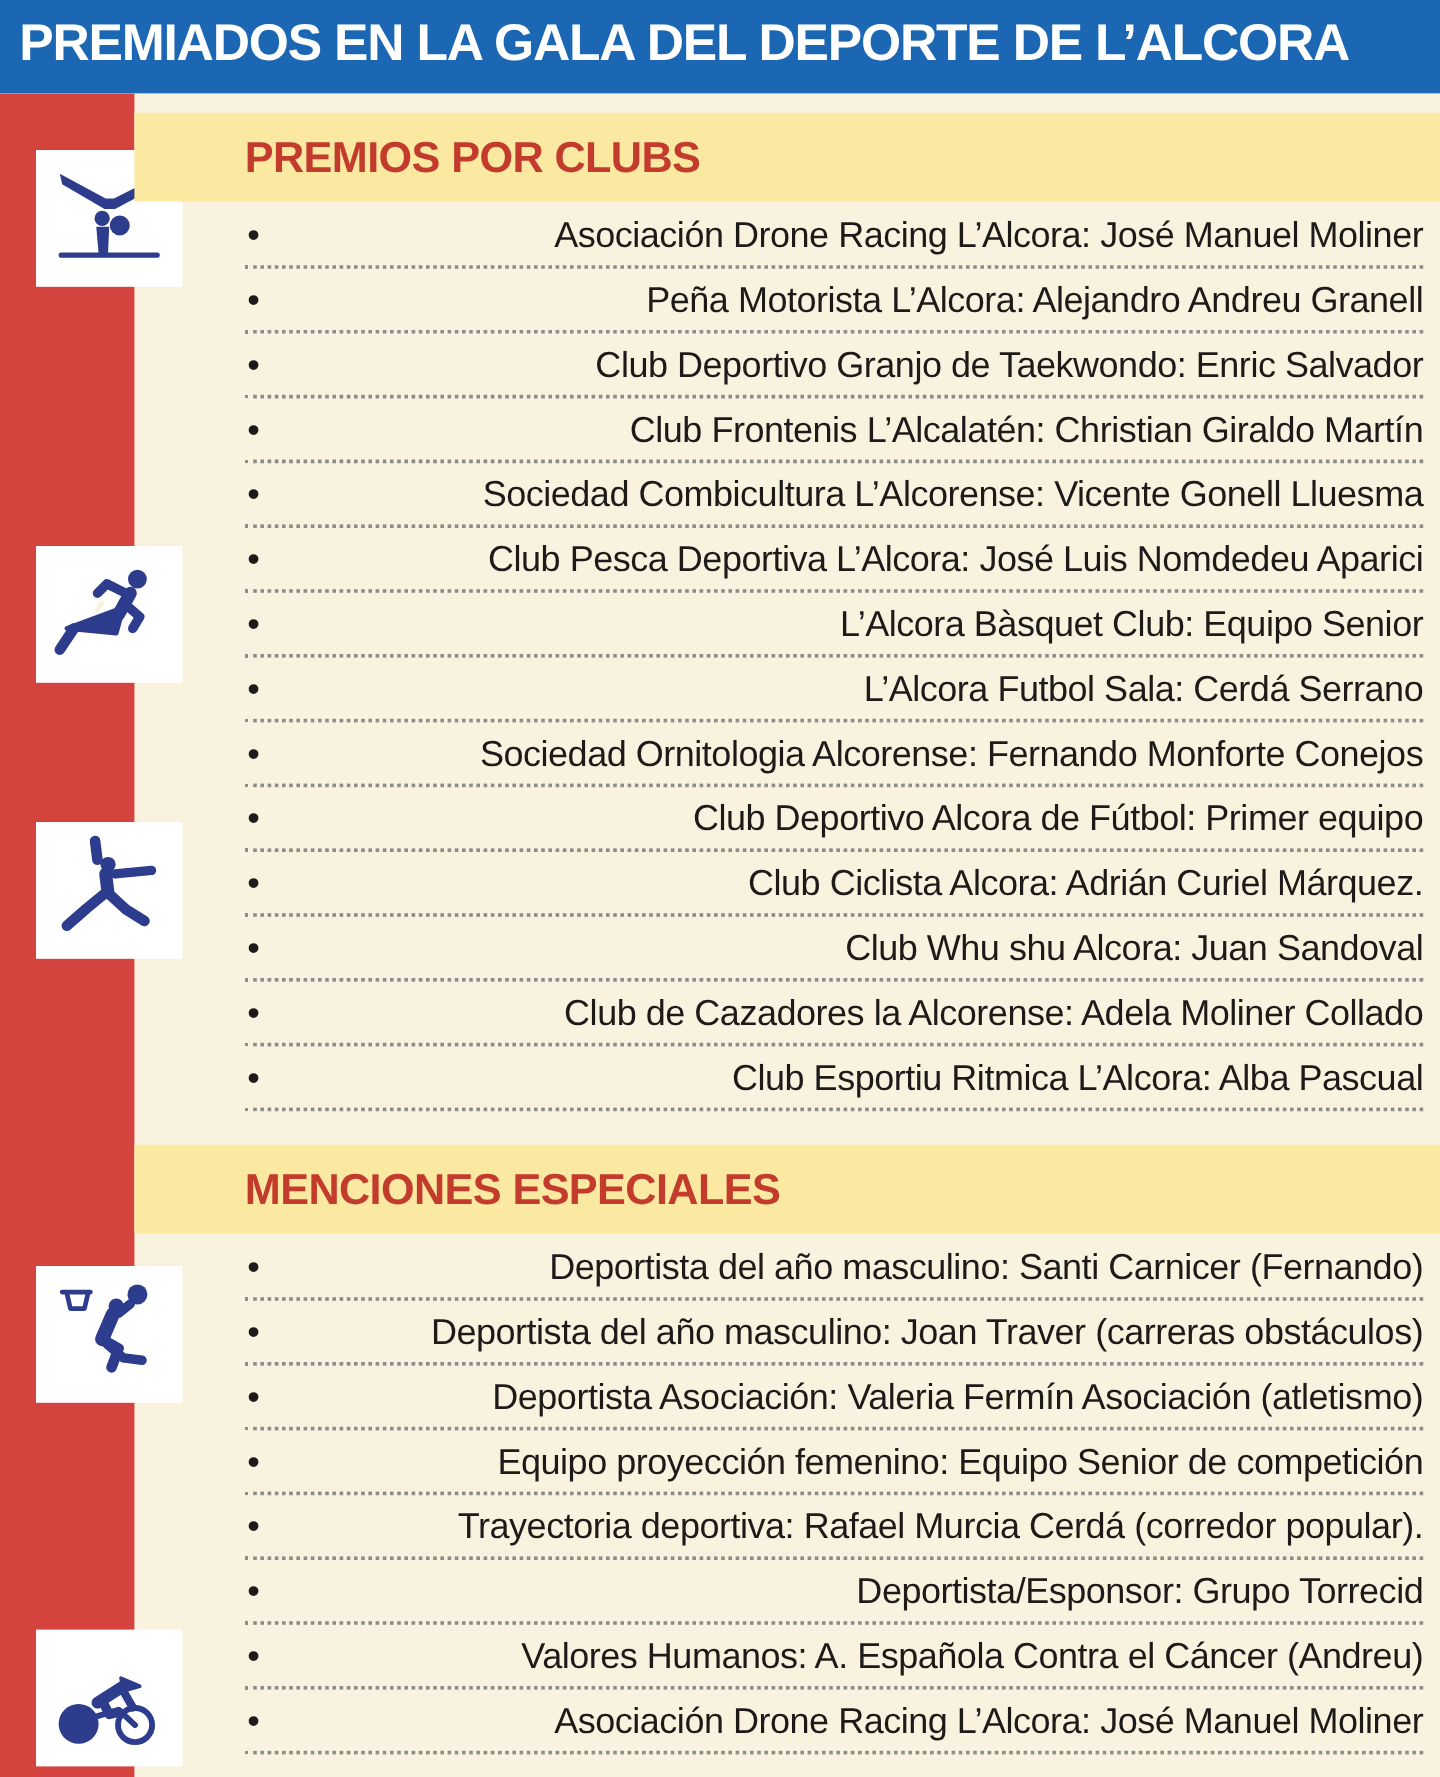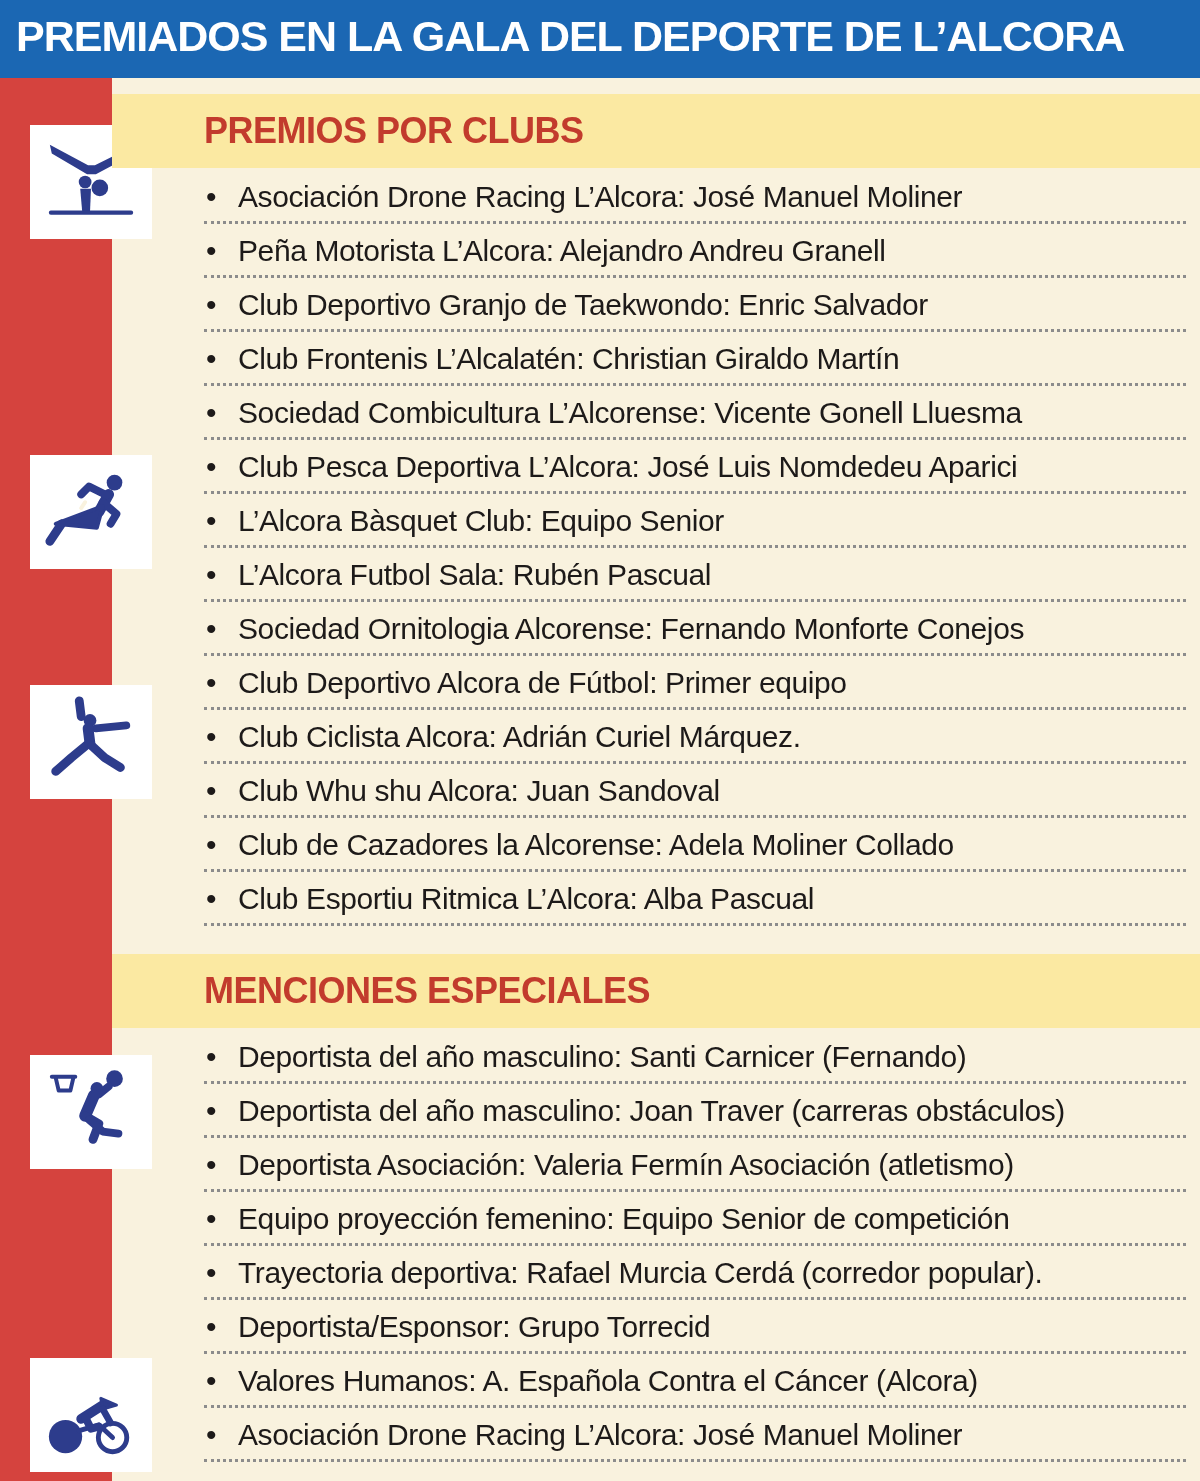--- a/index.html
+++ b/index.html
@@ -25,21 +25,21 @@
   .body-area{
     position:absolute;left:0;top:78px;width:1200px;height:1403px;
     background:#f9f2de;
   }
   .red-stripe{
     position:absolute;left:0;top:78px;width:112px;height:1403px;
     background:#d5433e;
   }
   .content{
     position:absolute;left:112px;top:78px;width:1088px;height:1403px;
-    box-sizing:border-box;padding-top:16px;
+    box-sizing:border-box;padding-top:16px;text-align:right;
   }
   .band{
     background:#fbe9a2;height:74px;width:100%;
     display:flex;align-items:center;
     box-sizing:border-box;padding-left:92px;
   }
   .band h2{
     margin:0;color:#c23b2d;font-size:36px;font-weight:bold;letter-spacing:-0.5px;
   }
   .award-list{
@@ -138,40 +138,40 @@
         <h2>PREMIOS POR CLUBS</h2>
       </div>
       <div class="award-list">
           <div class="item"><span class="bullet">•</span><span class="club">Asociación Drone Racing L’Alcora: </span><span class="winner">José Manuel Moliner</span></div>
           <div class="item"><span class="bullet">•</span><span class="club">Peña Motorista L’Alcora: </span><span class="winner">Alejandro Andreu Granell</span></div>
           <div class="item"><span class="bullet">•</span><span class="club">Club Deportivo Granjo de Taekwondo: </span><span class="winner">Enric Salvador</span></div>
           <div class="item"><span class="bullet">•</span><span class="club">Club Frontenis L’Alcalatén: </span><span class="winner">Christian Giraldo Martín</span></div>
           <div class="item"><span class="bullet">•</span><span class="club">Sociedad Combicultura L’Alcorense: </span><span class="winner">Vicente Gonell Lluesma</span></div>
           <div class="item"><span class="bullet">•</span><span class="club">Club Pesca Deportiva L’Alcora: </span><span class="winner">José Luis Nomdedeu Aparici</span></div>
           <div class="item"><span class="bullet">•</span><span class="club">L’Alcora Bàsquet Club: </span><span class="winner">Equipo Senior</span></div>
-          <div class="item"><span class="bullet">•</span><span class="club">L’Alcora Futbol Sala: </span><span class="winner">Rubén Pascual</span></div>
+          <div class="item"><span class="bullet">•</span><span class="club">L’Alcora Futbol Sala: </span><span class="winner">Cerdá Serrano</span></div>
           <div class="item"><span class="bullet">•</span><span class="club">Sociedad Ornitologia Alcorense: </span><span class="winner">Fernando Monforte Conejos</span></div>
           <div class="item"><span class="bullet">•</span><span class="club">Club Deportivo Alcora de Fútbol: </span><span class="winner">Primer equipo</span></div>
           <div class="item"><span class="bullet">•</span><span class="club">Club Ciclista Alcora: </span><span class="winner">Adrián Curiel Márquez.</span></div>
           <div class="item"><span class="bullet">•</span><span class="club">Club Whu shu  Alcora: </span><span class="winner">Juan Sandoval</span></div>
           <div class="item"><span class="bullet">•</span><span class="club">Club de Cazadores la Alcorense: </span><span class="winner">Adela Moliner Collado</span></div>
           <div class="item"><span class="bullet">•</span><span class="club">Club Esportiu Ritmica L’Alcora: </span><span class="winner">Alba Pascual</span></div>
         </div>
     </section>
 
     <section class="section-menciones">
       <div class="band">
         <h2>MENCIONES ESPECIALES</h2>
       </div>
       <div class="award-list">
           <div class="item"><span class="bullet">•</span><span class="club">Deportista del año masculino: </span><span class="winner">Santi Carnicer</span><span class="note"> (Fernando)</span></div>
           <div class="item"><span class="bullet">•</span><span class="club">Deportista del año masculino: </span><span class="winner">Joan Traver</span><span class="note"> (carreras obstáculos)</span></div>
           <div class="item"><span class="bullet">•</span><span class="club">Deportista Asociación: </span><span class="winner">Valeria Fermín Asociación</span><span class="note"> (atletismo)</span></div>
           <div class="item"><span class="bullet">•</span><span class="club">Equipo proyección femenino: </span><span class="winner">Equipo Senior de competición</span><br></div>
           <div class="item"><span class="bullet">•</span><span class="club">Trayectoria deportiva: </span><span class="winner">Rafael Murcia Cerdá</span><span class="note"> (corredor popular).</span></div>
           <div class="item"><span class="bullet">•</span><span class="club">Deportista/Esponsor: </span><span class="winner">Grupo Torrecid</span></div>
-          <div class="item"><span class="bullet">•</span><span class="club">Valores Humanos: </span><span class="winner">A. Española Contra el Cáncer</span><span class="note"> (Alcora)</span></div>
+          <div class="item"><span class="bullet">•</span><span class="club">Valores Humanos: </span><span class="winner">A. Española Contra el Cáncer</span><span class="note"> (Andreu)</span></div>
           <div class="item"><span class="bullet">•</span><span class="club">Asociación Drone Racing L’Alcora: </span><span class="winner">José Manuel Moliner</span></div>
         </div>
     </section>
   </main>
 
 </div>
 
 </body></html>

